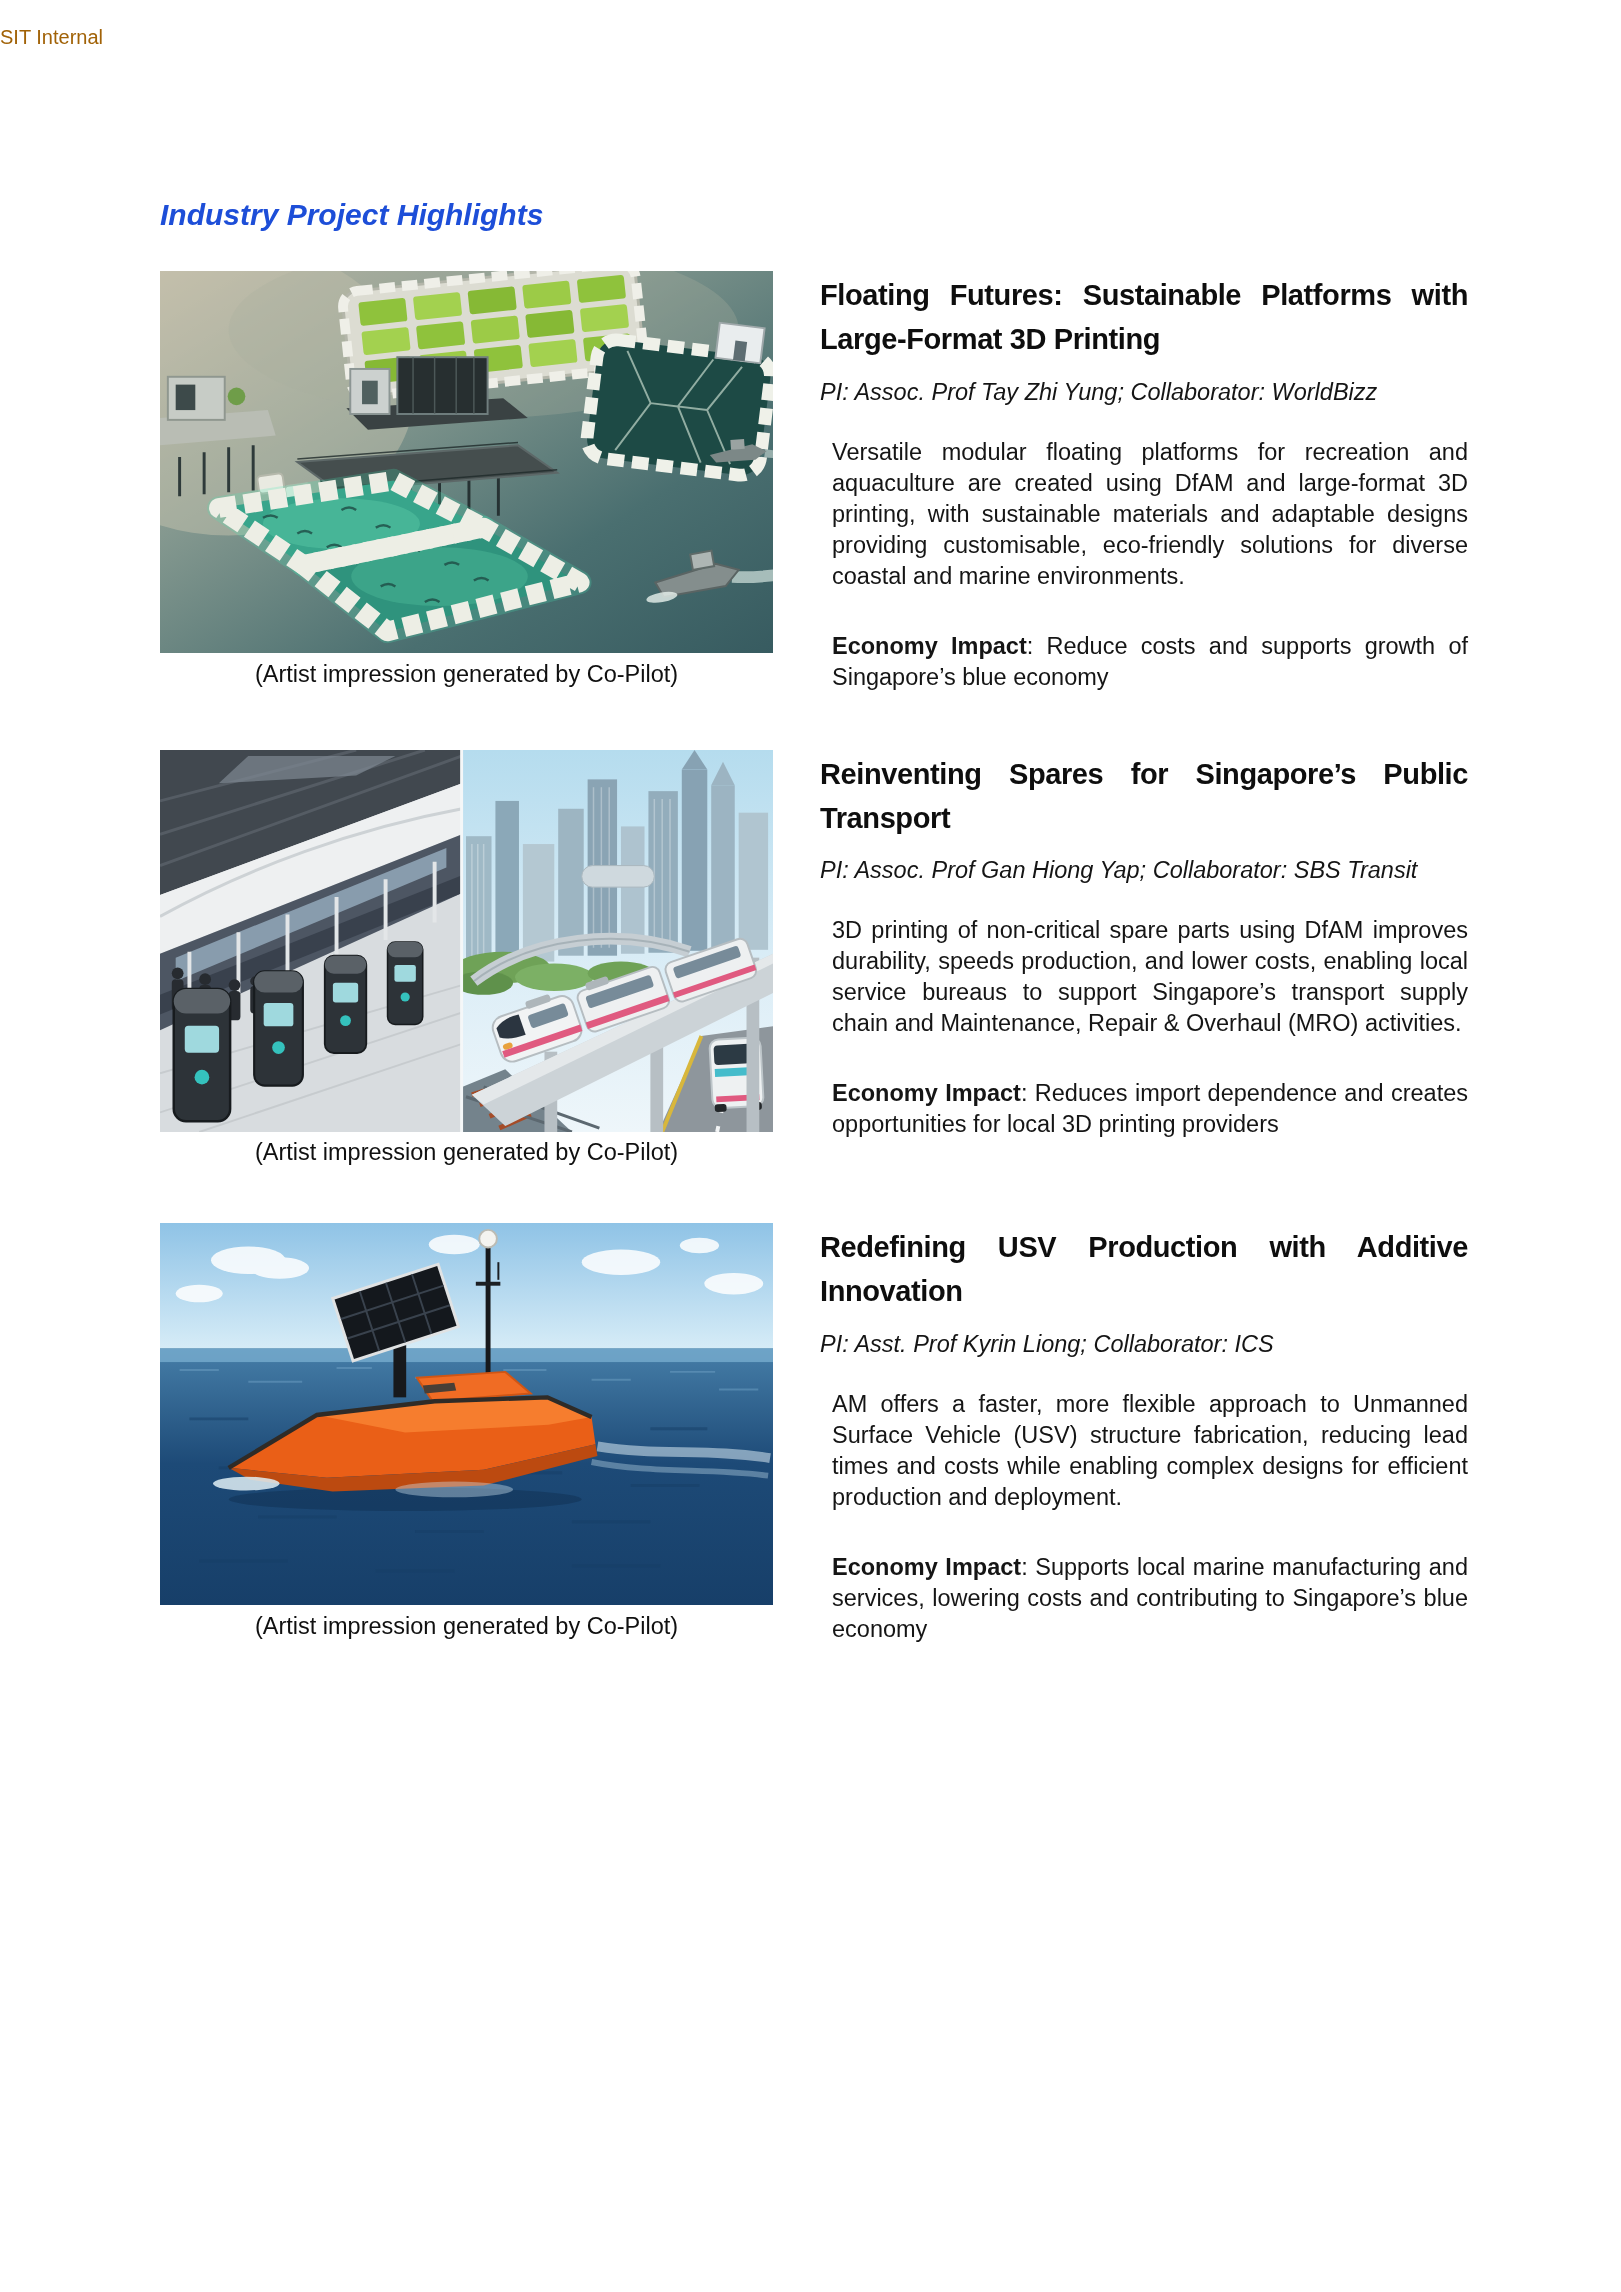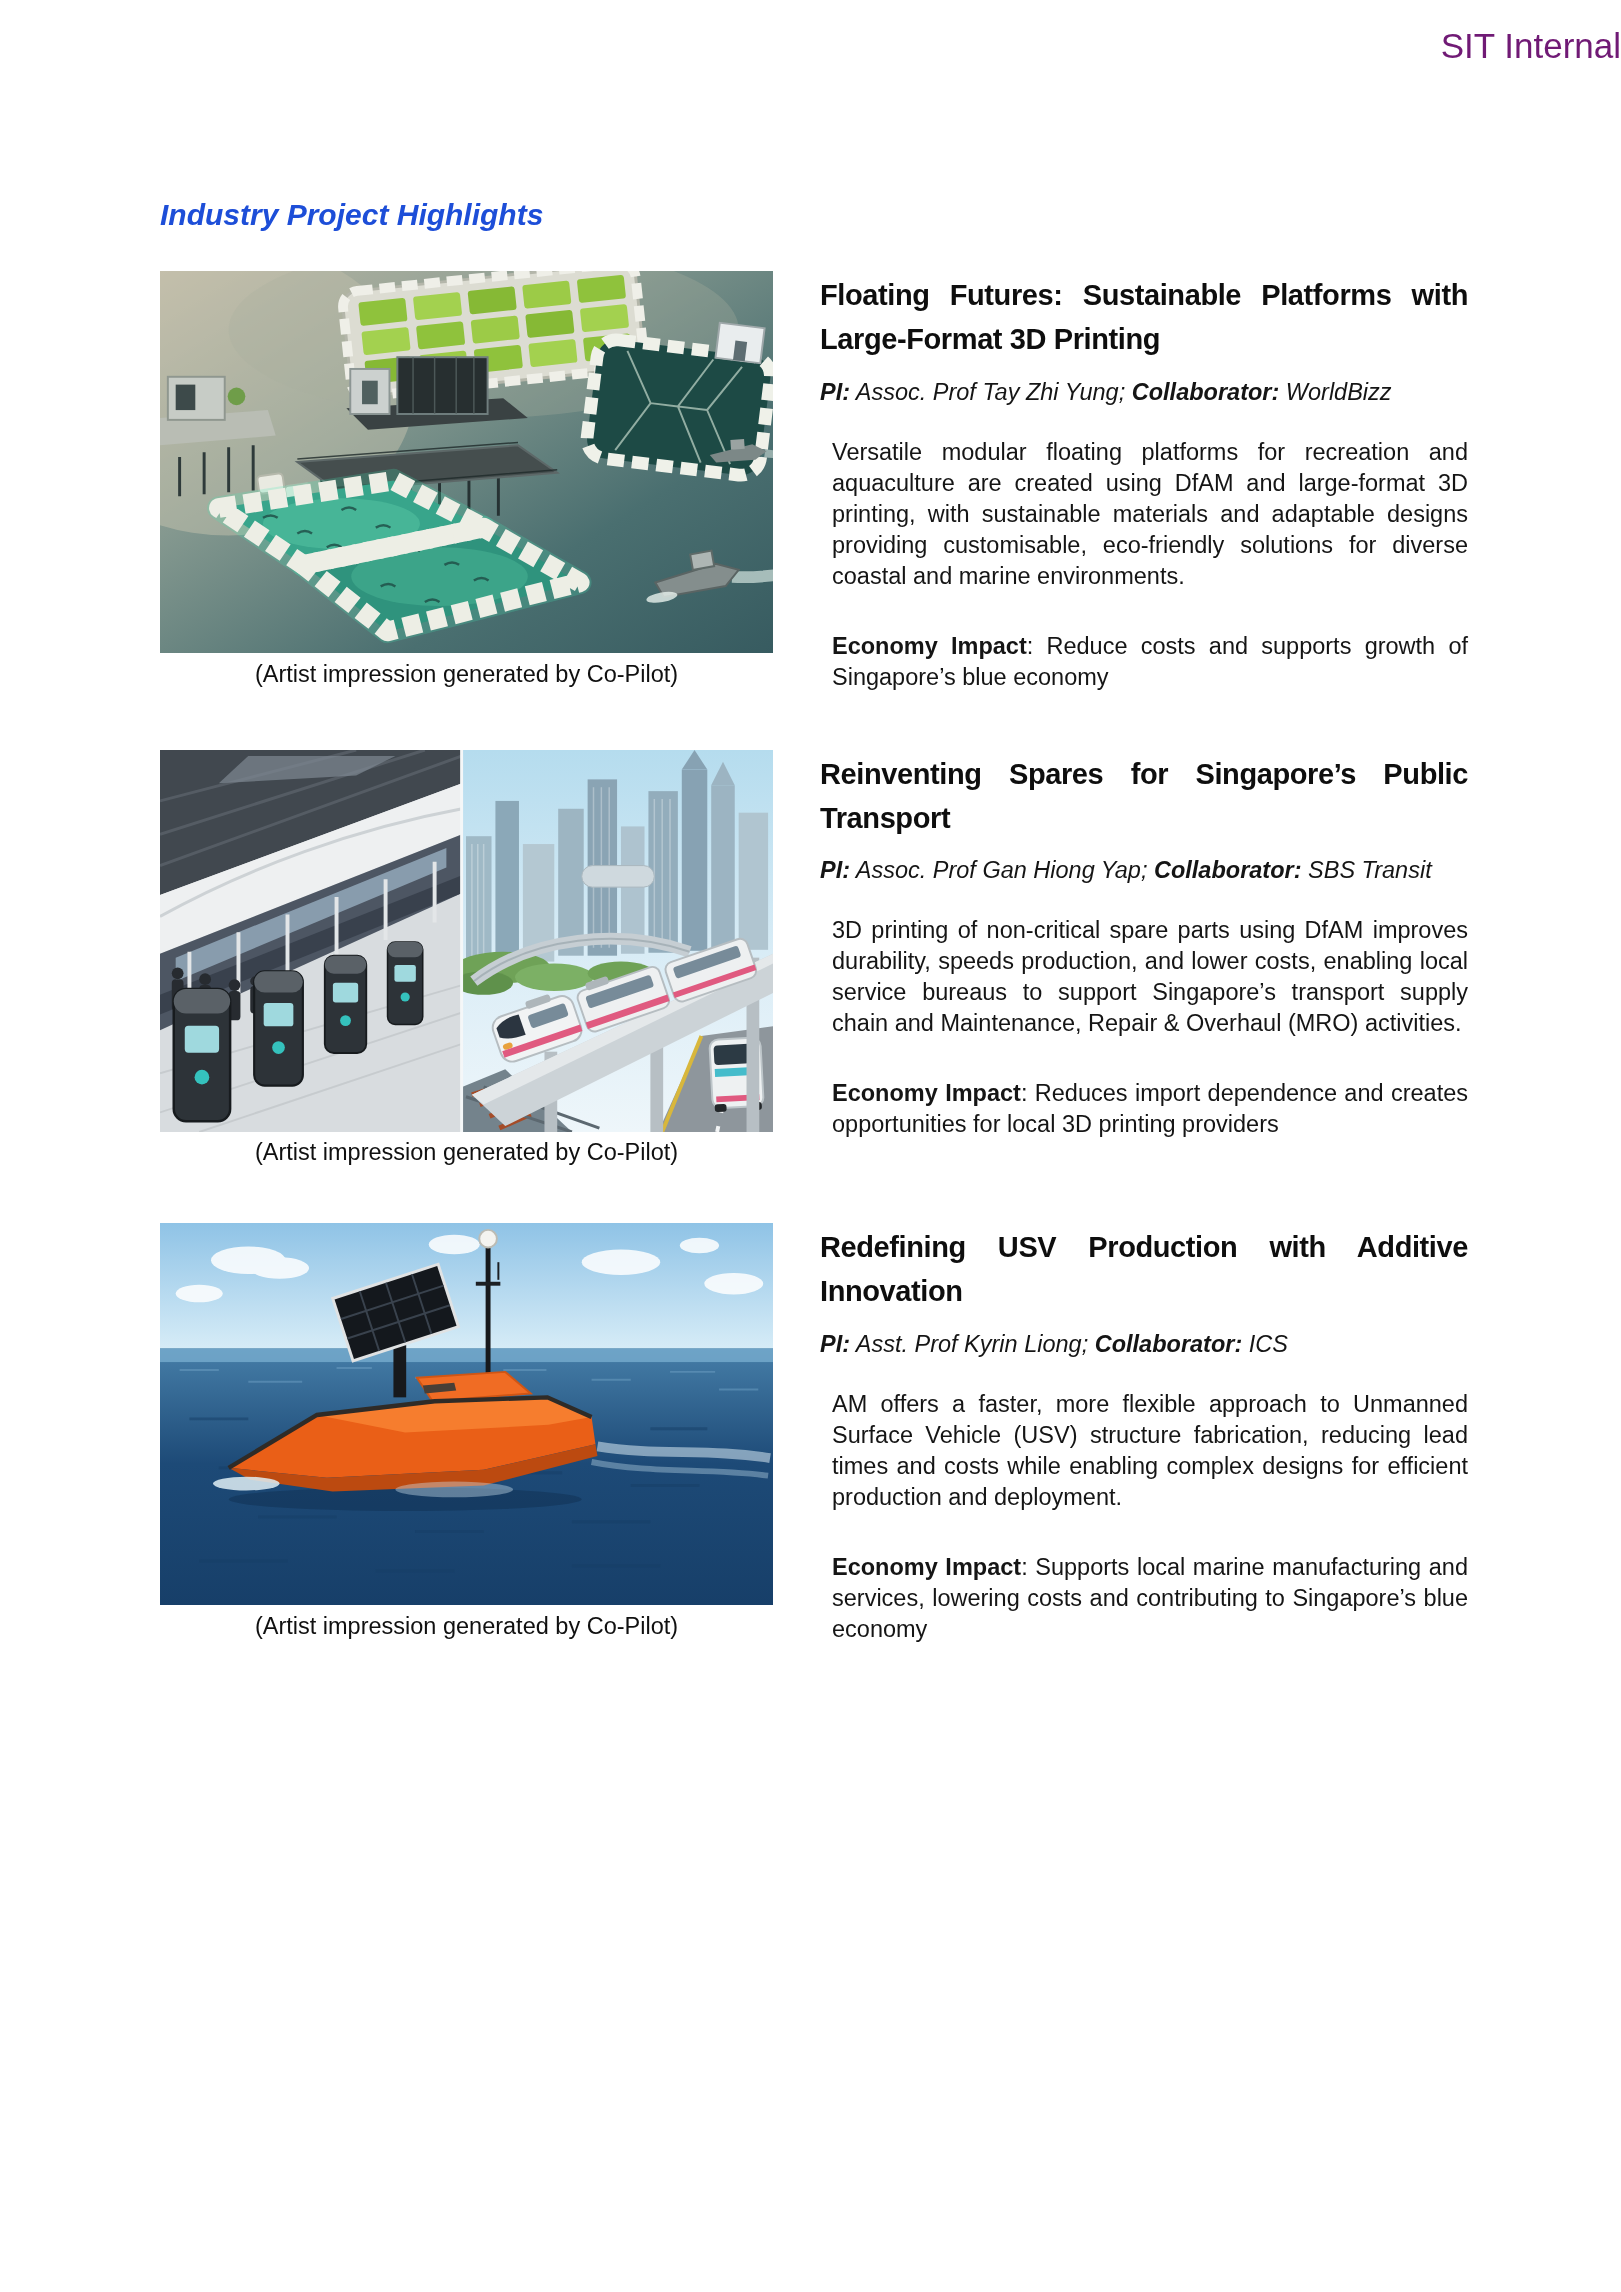--- a/index.html
+++ b/index.html
@@ -6,42 +6,42 @@
   .page {
     position:relative;
     width:1621px; height:2293px;
     background:#ffffff;
     font-family:"Liberation Sans","DejaVu Sans",sans-serif;
     color:#141414;
     overflow:hidden;
   }
   .doc-header {
     position:absolute; top:25.5px; left:0; width:100%;
-    text-align:right; font-size:35px; color:#701a75;
+    text-align:left; font-size:20px; color:#a16207;
   }
   .content { position:absolute; top:198px; left:160px; width:1308px; }
   .section-heading {
     margin:0 0 39px 0;
     font-size:30px; font-weight:bold; font-style:italic;
     color:#1d4ed8;
   }
   .project { display:flex; align-items:flex-start; margin-bottom:57px; }
   .figure-col { flex:0 0 613px; width:613px; }
   .photo { margin:0; width:613px; height:382px; overflow:hidden; background:#cfd6d8; }
   .photo svg { display:block; width:100%; height:100%; }
   .caption { font-size:23.5px; margin-top:7.8px; color:#101010;text-align:center; }
   .text-col { flex:1 1 auto; margin-left:47px; min-width:0; }
   .title {
     margin:2px 0 17.6px 0;
     font-size:29px; line-height:44px; font-weight:700;
     letter-spacing:-0.4px; color:#0e0e0e;
     text-align:justify;
   }
   .pi-line { margin:0 0 31px 0; font-size:23.5px; font-style:italic; color:#151515; }
-  .bi { font-weight:bold; font-style:italic; }
+  .bi { font-weight:normal; font-style:italic; }
   .body-text {
     margin:0 0 39px 12px;
     font-size:23.5px; line-height:31px;
     text-align:justify; text-justify:inter-word;
     color:#151515;
   }
   .impact { margin-bottom:0; }
   .impact b { font-weight:bold; }
 </style>
 </head>

